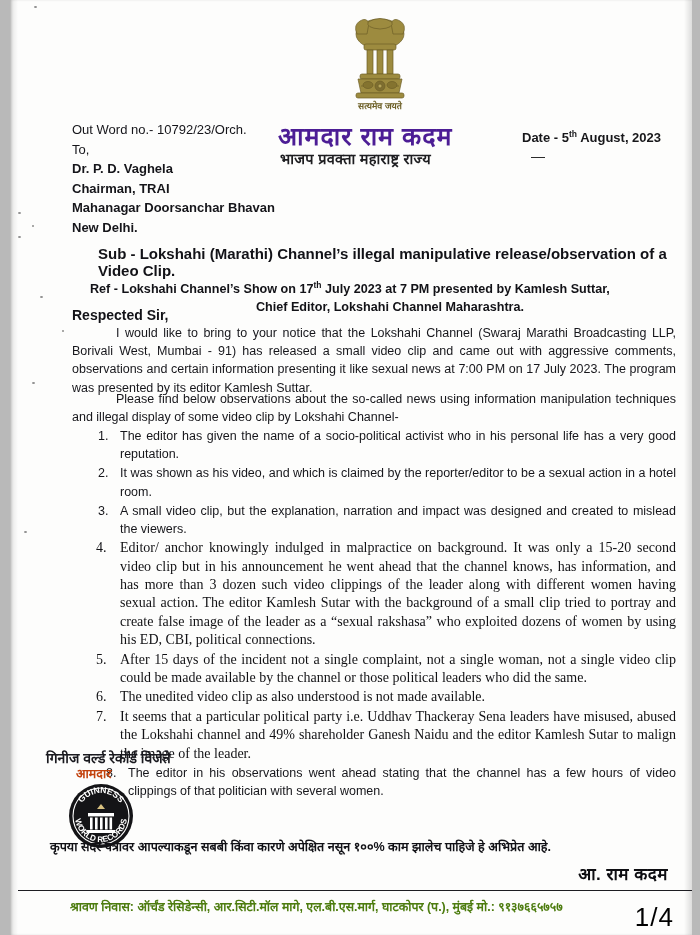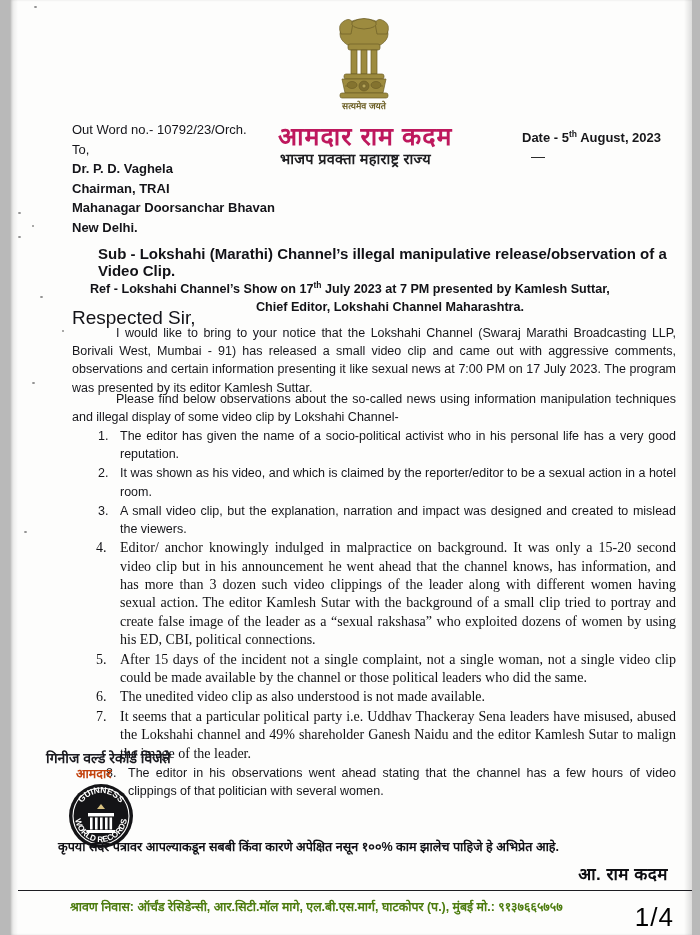--- a/index.html
+++ b/index.html
@@ -34,34 +34,34 @@
   .edge-right {
     position: absolute;
     right: 0; top: 0; bottom: 0;
     width: 8px;
     background: linear-gradient(to left, rgba(0,0,0,0.13), rgba(0,0,0,0));
   }
 
   
   .emblem {
     position: absolute;
-    left: 312px;
+    left: 328px;
     top: 14px;
     width: 84px;
     height: 102px;
   }
   .letterhead-name {
     position: absolute;
     left: 268px;
     top: 118px;
     font-family: "Liberation Sans", sans-serif;
     font-size: 25px;
     font-weight: bold;
     letter-spacing: 1px;
-    color: #be185d;
+    color: #4c1d95;
   }
   .letterhead-sub {
     position: absolute;
     left: 270px;
     top: 148px;
     font-size: 14.5px;
     font-weight: bold;
     color: #1d1d20;
     letter-spacing: 0.3px;
   }
@@ -117,22 +117,22 @@
     color: #121217;
     line-height: 18px;
   }
   .ref sup { font-size: 8.5px; }
   .ref-line2 { display: block; text-align: center; padding-left: 20px; }
 
   .salutation {
     position: absolute;
     left: 62px;
     top: 307px;
-    font-size: 19px;
-    font-weight: normal;
+    font-size: 14px;
+    font-weight: bold;
     color: #121217;
   }
 
   
   .para {
     position: absolute;
     left: 62px;
     width: 604px;
     font-size: 12.5px;
     color: #16161b;
@@ -203,21 +203,21 @@
     position: absolute;
     left: 58px;
     top: 783px;
     width: 66px;
     height: 66px;
   }
 
   
   .marathi-note {
     position: absolute;
-    left: 48px;
+    left: 40px;
     top: 838px;
     width: 610px;
     font-size: 12.6px;
     font-weight: bold;
     color: #111116;
     white-space: nowrap;
   }
   .sign-name {
     position: absolute;
     right: 24px;

